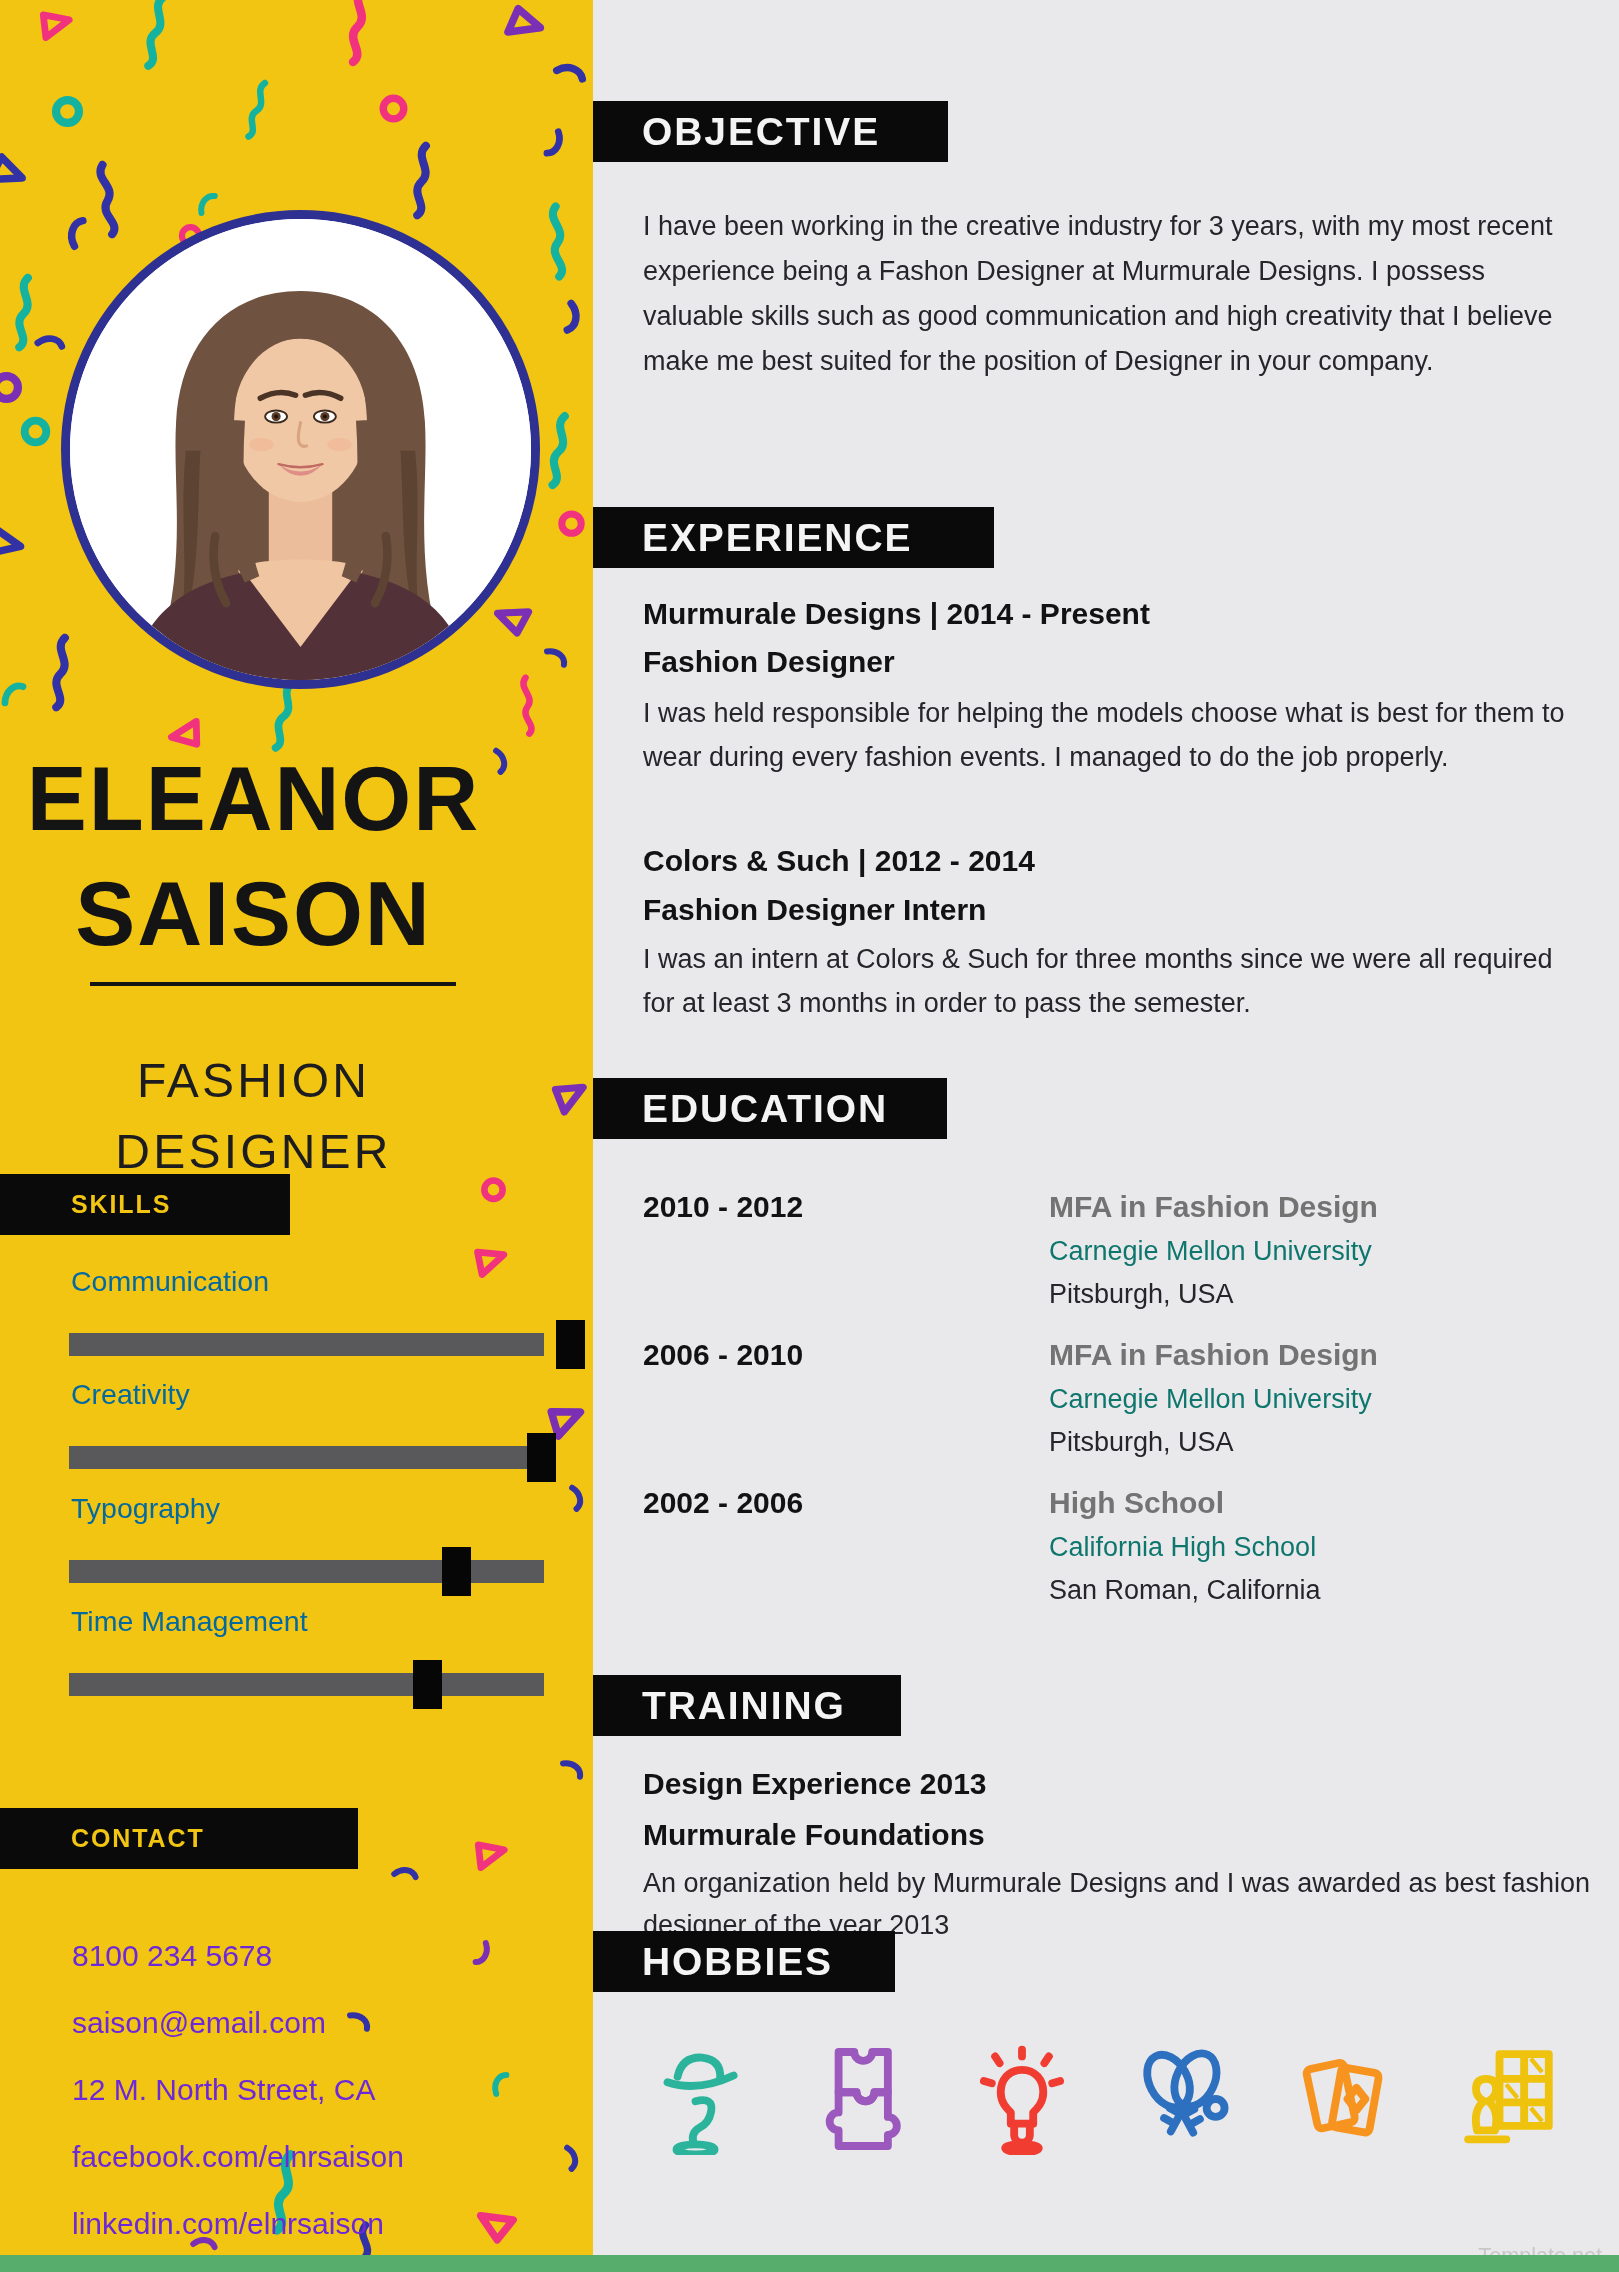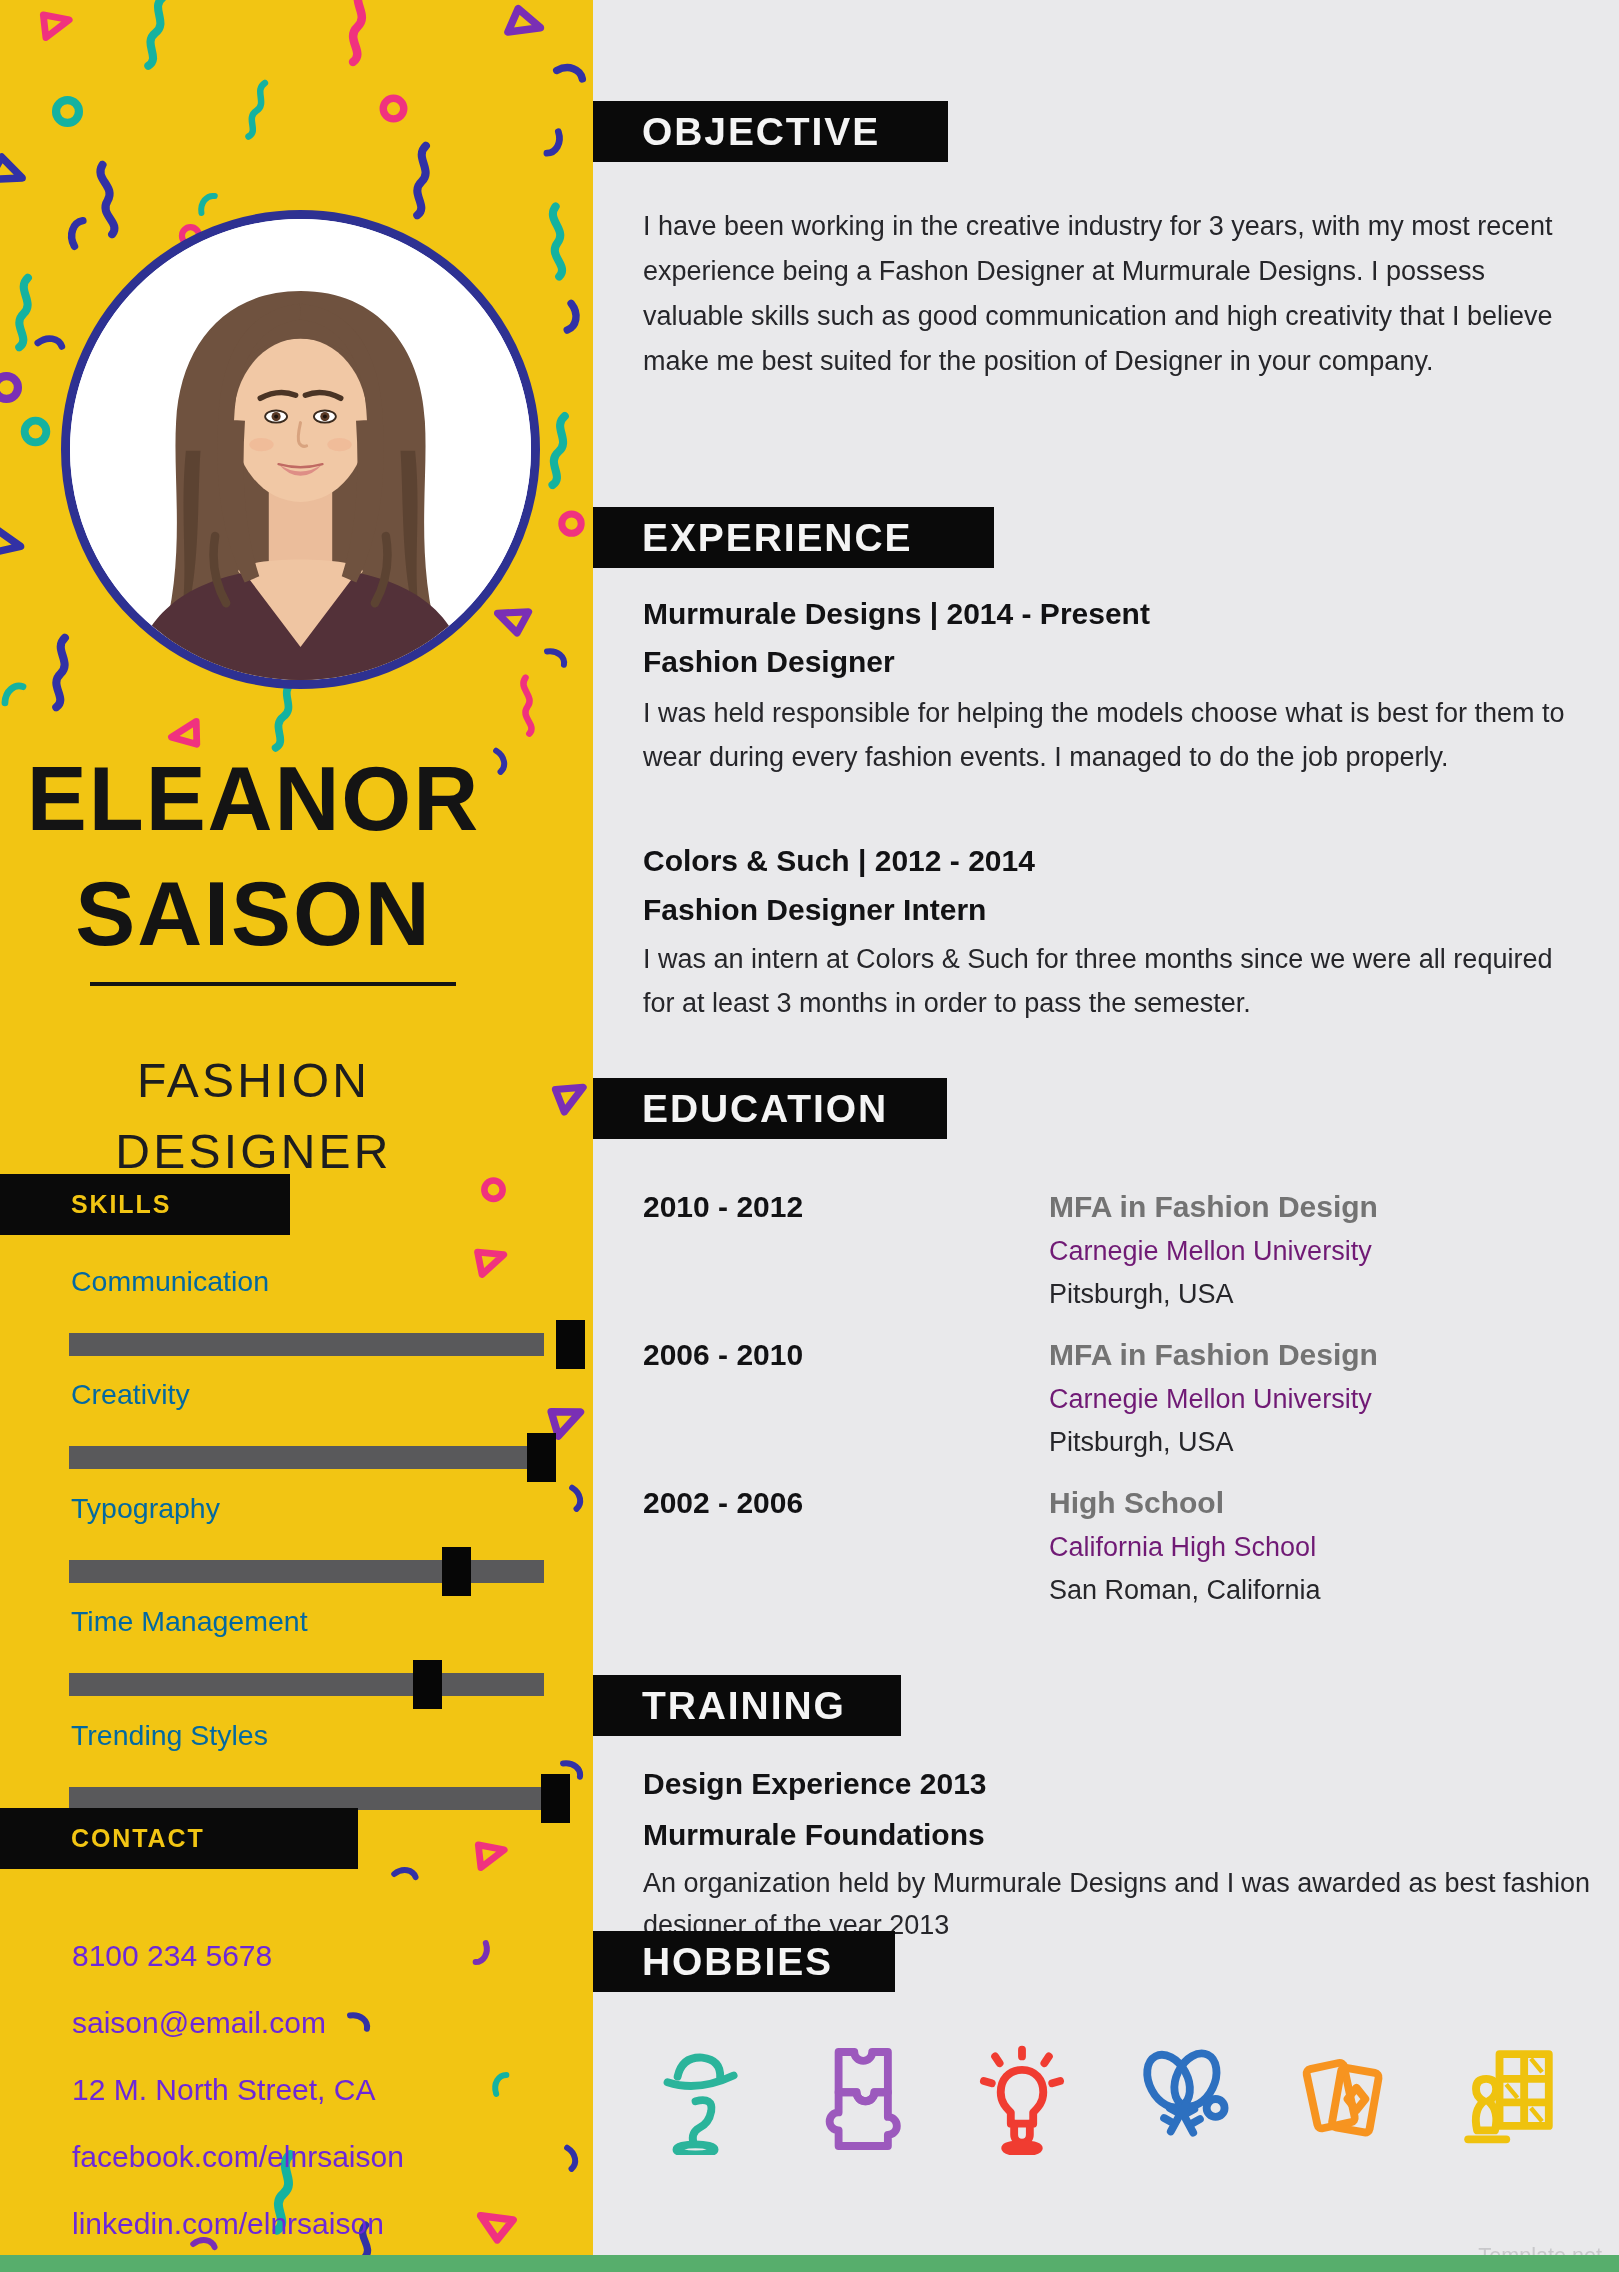--- a/index.html
+++ b/index.html
@@ -50,21 +50,21 @@
   .exp1-company{position:absolute;left:643px;top:597px;}
   .exp1-role{position:absolute;left:643px;top:645px;}
   .exp1-desc{position:absolute;left:643px;top:691px;width:938px;line-height:44px;}
   .exp2-company{position:absolute;left:643px;top:844px;}
   .exp2-role{position:absolute;left:643px;top:893px;}
   .exp2-desc{position:absolute;left:643px;top:937px;width:938px;line-height:44px;}
   .edu-row{position:absolute;left:643px;width:938px;}
   .edu-row-0{top:1190px;} .edu-row-1{top:1338px;} .edu-row-2{top:1486px;}
   .edu-period{position:absolute;left:0;top:0;font-size:30px;font-weight:700;color:#121214;}
   .edu-degree{position:absolute;left:406px;top:0;font-size:30px;font-weight:700;color:#737373;}
-  .edu-school{position:absolute;left:406px;top:46px;font-size:27px;color:#701a75;}
+  .edu-school{position:absolute;left:406px;top:46px;font-size:27px;color:#0f766e;}
   .edu-location{position:absolute;left:406px;top:89px;font-size:27px;color:#26262a;}
   .trn-title{position:absolute;left:643px;top:1767px;}
   .trn-subtitle{position:absolute;left:643px;top:1818px;}
   .trn-desc{position:absolute;left:643px;top:1862px;width:964px;line-height:42px;}
   .hobbies-row{position:absolute;left:620px;top:2035px;width:964px;height:127px;display:flex;}
   .hobby{width:162px;height:127px;display:flex;align-items:center;justify-content:center;}
   .hobby svg{width:112px;height:112px;}
   .watermark{position:absolute;right:18px;top:2243px;font-size:21.6px;color:#C8C8CB;}
   .footer-strip{position:absolute;left:0;top:2255px;width:1620px;height:18px;background:#57AE6C;}
 </style>
@@ -296,27 +296,20 @@
       <div class="skill-track"></div>
       <div class="skill-handle-zone">
           <div class="skill-handle" style="left: calc(70% - 29px);"></div>
         </div>
     </div>
     <div class="skill" style="top:1605px">
       <div class="skill-label">Time Management</div>
       <div class="skill-track"></div>
       <div class="skill-handle-zone">
           <div class="skill-handle" style="left: calc(64% - 29px);"></div>
-        </div>
-    </div>
-    <div class="skill" style="top:1719px">
-      <div class="skill-label">Trending Styles</div>
-      <div class="skill-track"></div>
-      <div class="skill-handle-zone">
-          <div class="skill-handle" style="left: calc(91% - 29px);"></div>
         </div>
     </div>
 
     <div class="side-bar-header contact-header">CONTACT</div>
     <div class="contact-line" style="top:1939px">8100 234 5678</div>
     <div class="contact-line" style="top:2006px">saison@email.com</div>
     <div class="contact-line" style="top:2073px">12 M. North Street, CA</div>
     <div class="contact-line" style="top:2140px">facebook.com/elnrsaison</div>
     <div class="contact-line" style="top:2207px">linkedin.com/elnrsaison</div>
   </div>

